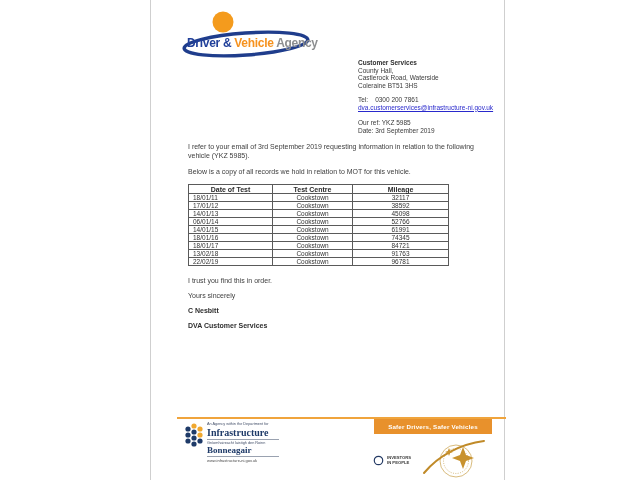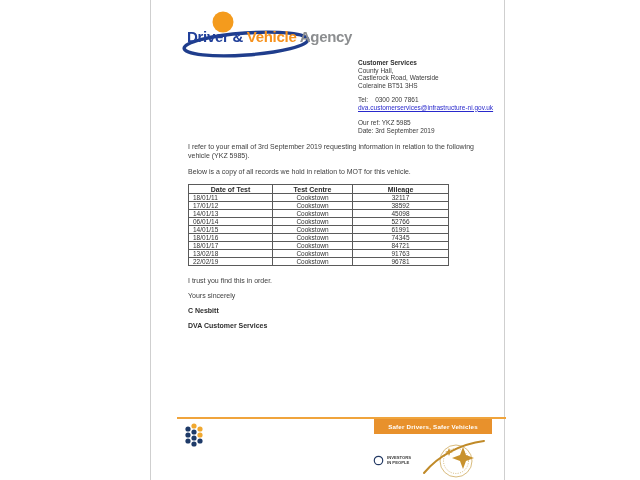--- a/index.html
+++ b/index.html
@@ -3,21 +3,21 @@
 <meta charset="utf-8">
 <style>
   * { margin:0; padding:0; box-sizing:border-box; }
   html,body { width:640px; height:480px; background:#ffffff; overflow:hidden;
               font-family:"Liberation Sans", sans-serif; }
   .page { position:absolute; left:150px; top:0; width:355px; height:480px;
           background:#fff; border-left:1px solid #cfcfcf; border-right:1px solid #cfcfcf; }
 
   
   .logo-art { position:absolute; left:18px; top:8px; width:225px; height:58px; }
-  .logo-text { position:absolute; left:36px; top:28px; font-size:15px; font-weight:bold;
+  .logo-text { position:absolute; left:36px; top:36px; font-size:12px; font-weight:bold;
                letter-spacing:-0.3px; white-space:nowrap; }
   .lg-driver { color:#21409a; }
   .lg-vehicle { color:#f6921e; }
   .lg-agency { color:#8c8e90; font-weight:600; }
 
   
   .sender { position:absolute; left:207px; top:59px; font-size:6.5px; line-height:7.5px;
             color:#3a3a3a; }
   .sender .bold { font-weight:bold; color:#2e2e2e; }
   .s-tel { margin-top:7px; }
@@ -169,20 +169,29 @@
         <circle cx="4" cy="19" r="2.6" fill="#1e3a68"></circle>
       <circle cx="10" cy="4" r="2.6" fill="#f0a830"></circle>
         <circle cx="10" cy="10" r="2.6" fill="#1e3a68"></circle>
         <circle cx="10" cy="16" r="2.6" fill="#1e3a68"></circle>
         <circle cx="10" cy="22" r="2.6" fill="#1e3a68"></circle>
       <circle cx="16" cy="7" r="2.6" fill="#f0a830"></circle>
         <circle cx="16" cy="13" r="2.6" fill="#f0a830"></circle>
         <circle cx="16" cy="19" r="2.6" fill="#1e3a68"></circle>
     </g>
   </svg>
+  <div class="dept-text">
+    <div class="dept-tagline">An Agency within the Department for</div>
+    <div class="dept-name">Infrastructure</div>
+    <div class="dept-rule"></div>
+    <div class="dept-irish">Gníomhaireacht laistigh den Roinn</div>
+    <div class="dept-name-irish">Bonneagair</div>
+    <div class="dept-rule"></div>
+    <div class="dept-web">www.infrastructure-ni.gov.uk</div>
+  </div>
 
   <div class="iip">
     <svg class="iip-circle" viewBox="0 0 12 12">
       <circle cx="6" cy="6" r="4.6" fill="none" stroke="#243a64" stroke-width="1.3"></circle>
     </svg>
     <div class="iip-label">
       <div>INVESTORS</div>
       <div>IN PEOPLE</div>
     </div>
   </div>

